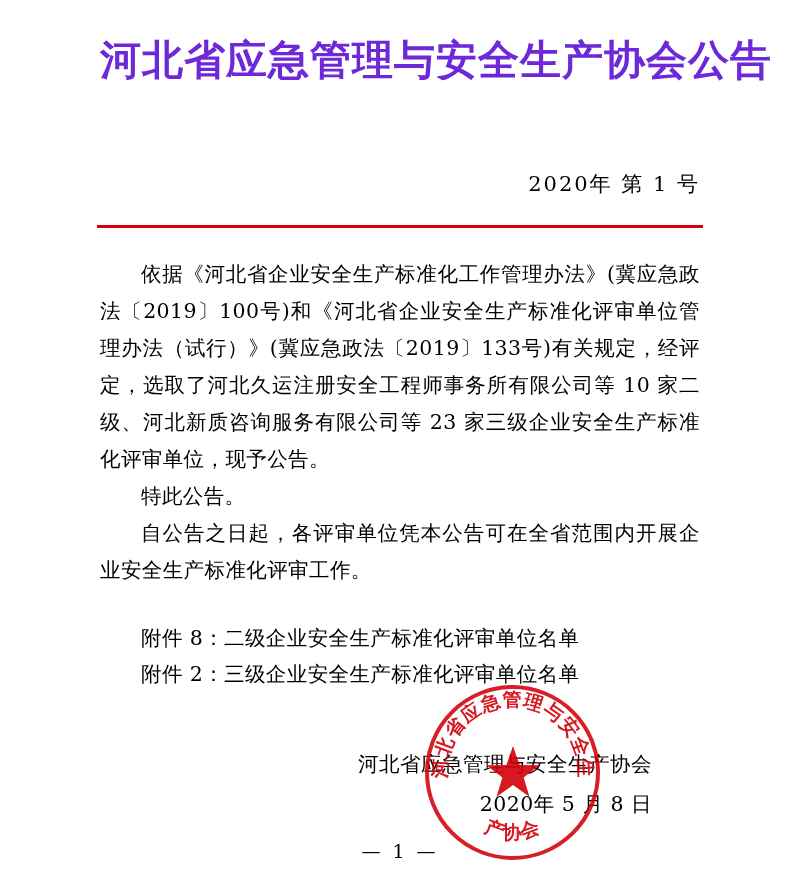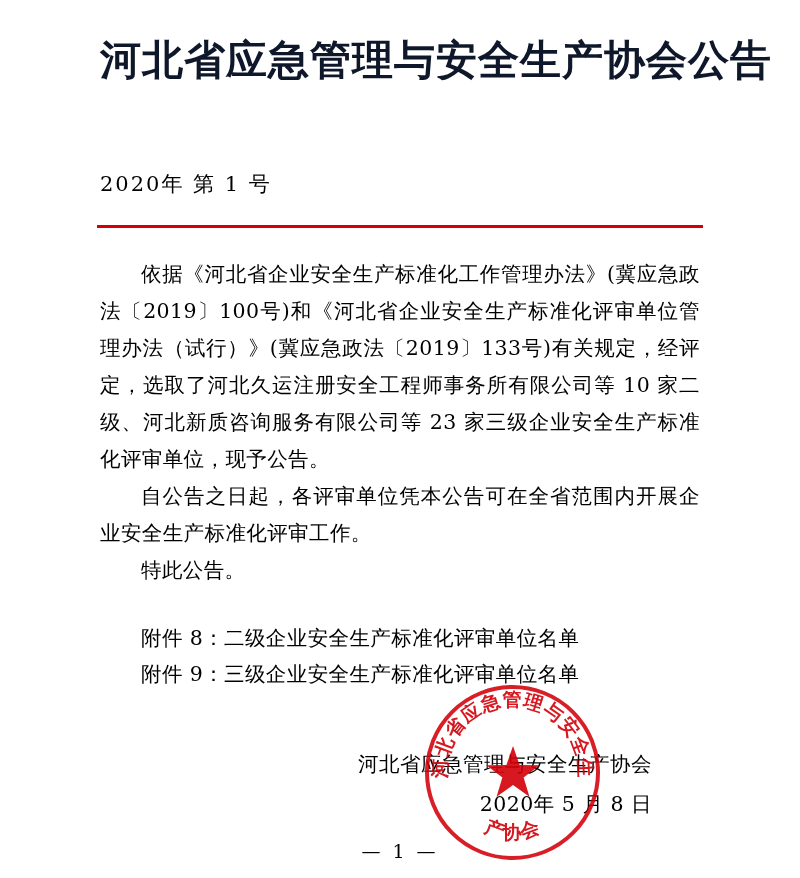--- a/index.html
+++ b/index.html
@@ -20,34 +20,34 @@
     position: relative;
     width: 800px;
     height: 878px;
     box-sizing: border-box;
     padding: 0 100px;
   }
 
   
   .doc-title {
     text-align: center;
-    color: #0f172a;
+    color: #6d28d9;
     font-family: "DejaVu Serif", "Liberation Serif", serif;
     font-weight: 700;
     font-size: 41px;
     letter-spacing: 1px;
     line-height: 1.2;
     margin: 0;
     padding-top: 36px;
     white-space: nowrap;
   }
 
   
   .issue-line {
-    text-align: left;
+    text-align: right;
     font-size: 21px;
     letter-spacing: 2px;
     margin: 0;
     padding-top: 85px;
   }
 
   
   .red-rule {
     height: 3px;
     background: #d3000a;
@@ -150,27 +150,27 @@
 <div class="page">
 
   <h1 class="doc-title">河北省应急管理与安全生产协会公告</h1>
 
   <div class="issue-line">2020年  第 1 号</div>
 
   <div class="red-rule"></div>
 
   <div class="body-text">
     <p>依据《河北省企业安全生产标准化工作管理办法》(冀应急政法〔2019〕100号)和《河北省企业安全生产标准化评审单位管理办法（试行）》(冀应急政法〔2019〕133号)有关规定，经评定，选取了河北久运注册安全工程师事务所有限公司等 10 家二级、河北新质咨询服务有限公司等 23 家三级企业安全生产标准化评审单位，现予公告。</p>
+    <p>特此公告。</p>
     <p>自公告之日起，各评审单位凭本公告可在全省范围内开展企业安全生产标准化评审工作。</p>
-    <p>特此公告。</p>
   </div>
 
   <div class="attachments">
     <p>附件 8：二级企业安全生产标准化评审单位名单</p>
-    <p>附件 9：三级企业安全生产标准化评审单位名单</p>
+    <p>附件 2：三级企业安全生产标准化评审单位名单</p>
   </div>
 
   <div class="signature">
     <span class="sig-line">河北省应急管理与安全生产协会</span>
     <span class="sig-line">2020年 5 月 8 日</span>
   </div>
 
   <div class="seal">
     <div class="ring"></div>
 

